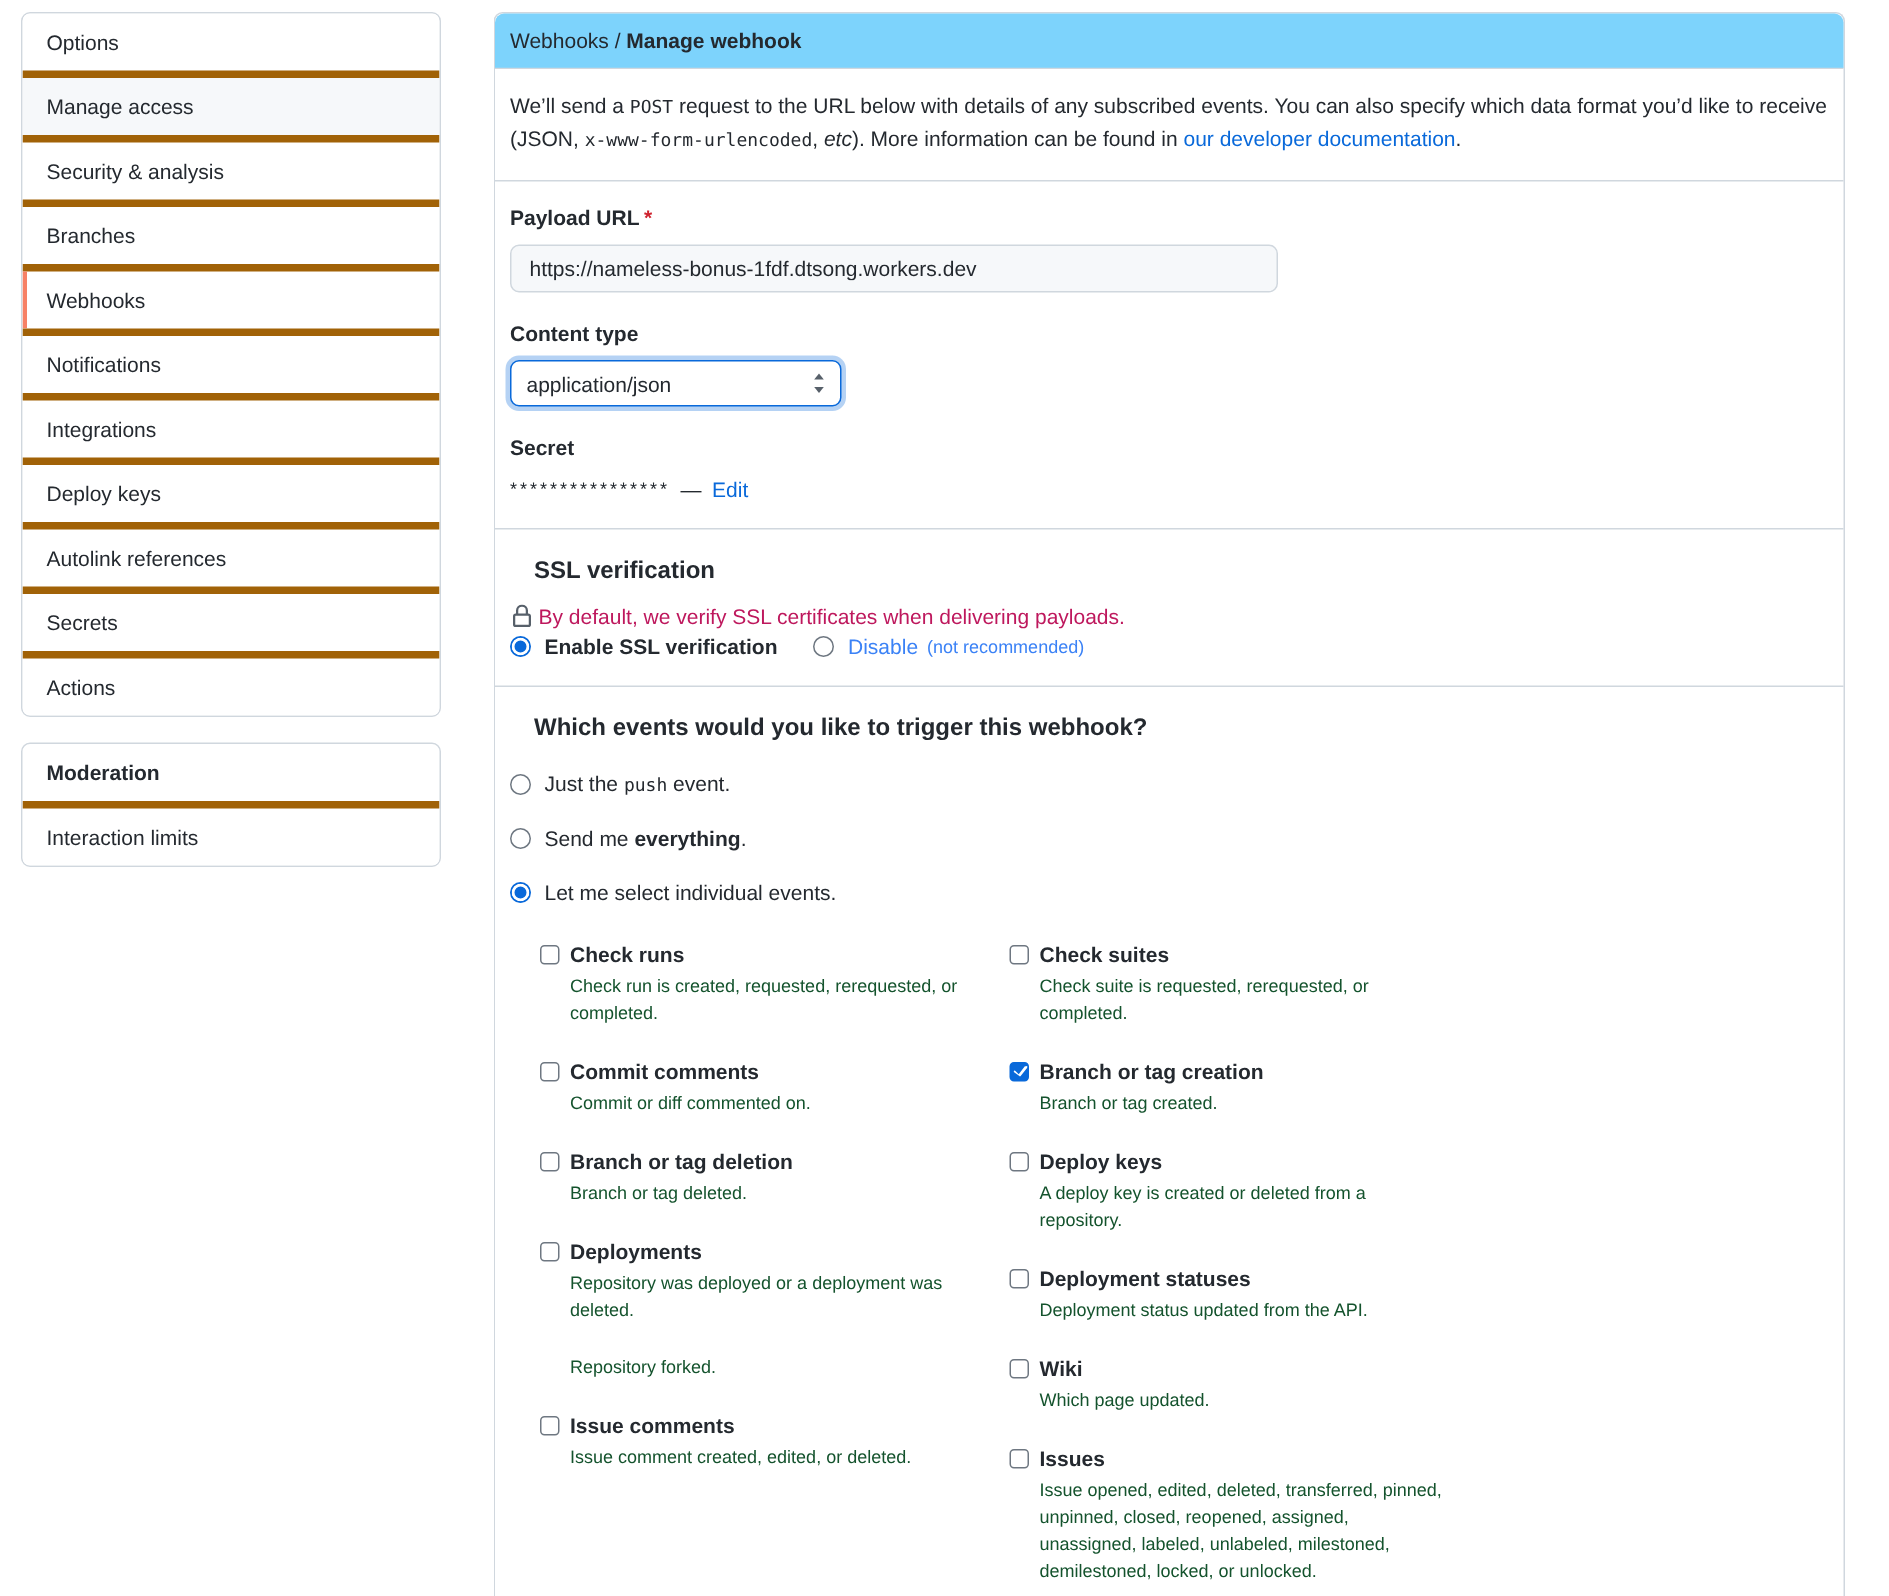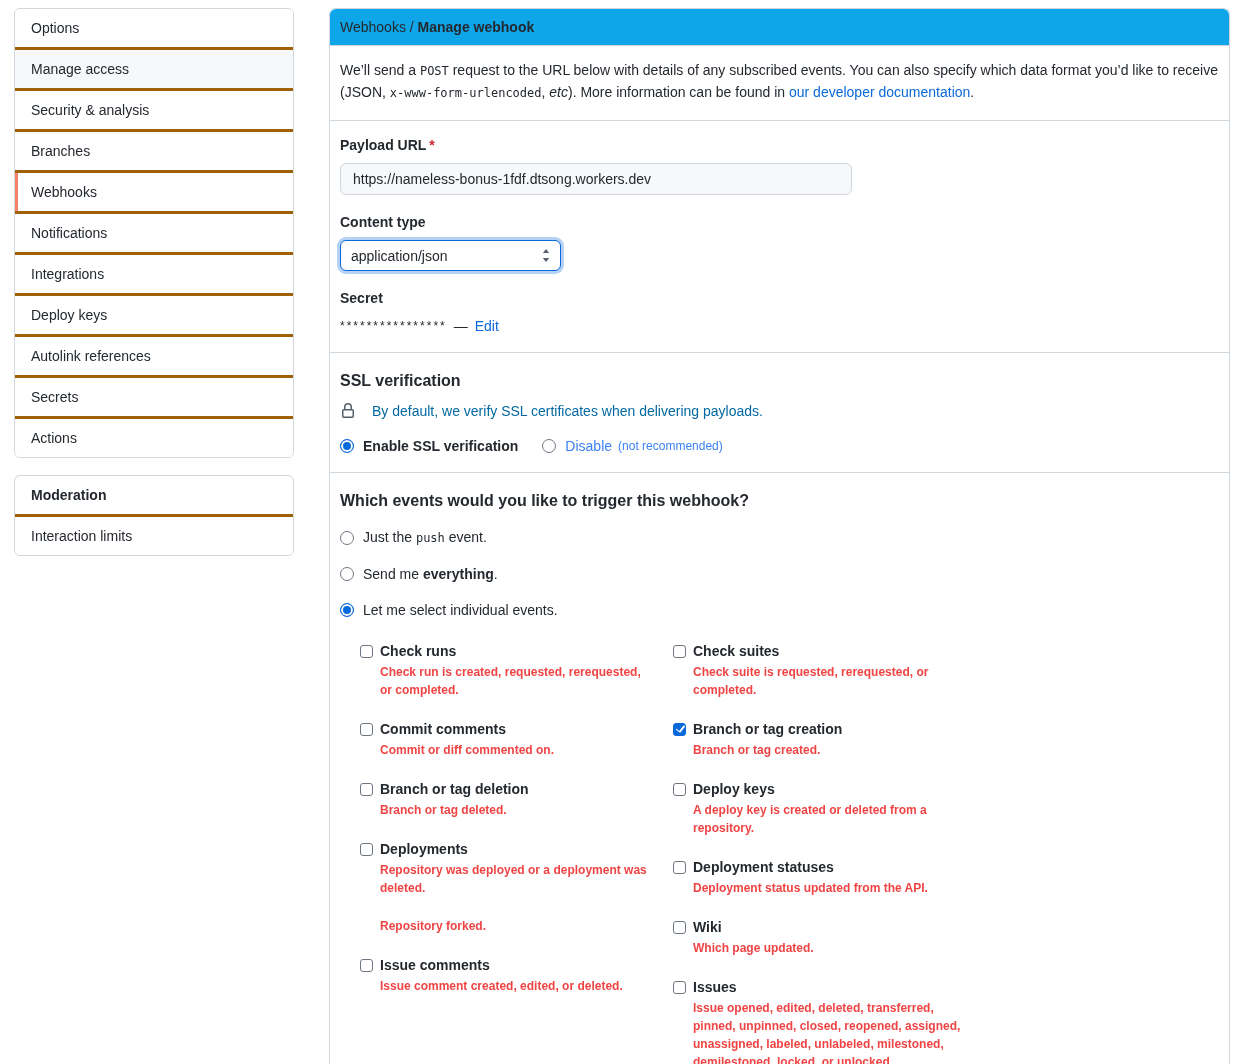--- a/index.html
+++ b/index.html
@@ -11,39 +11,39 @@
     font-size:14px;
   }
   .page { display:flex; align-items:flex-start; padding:8px 0 0 14px; gap:35px; }
 
   
   .sidebar { width:280px; flex:none; }
   .nav-box { border:1px solid #d0d7de; border-radius:6px; background:#fff; overflow:hidden; }
   .nav-box.second { margin-top:17px; }
   .nav-item {
     position:relative; padding:8px 16px; line-height:22px;
-    border-top:3px solid #a16207; cursor:pointer; background:#fff;
+    border-top:5px solid #a16207; cursor:pointer; background:#fff;
   }
   .nav-item:first-child { border-top:0; }
   .nav-item.hover { background:#f6f8fa; }
   .nav-item.active::before {
     content:""; position:absolute; left:0; top:0; bottom:0; width:3px;
     background:#f78166;
   }
   .nav-header { font-weight:700; padding:8px 16px; line-height:22px; border-top:1px solid #d0d7de; }
   .nav-header:first-child { border-top:0; }
 
   
   .main {
     width:901px; flex:none; background:#fff;
     border:1px solid #d0d7de; border-bottom:0;
     border-radius:6px 6px 0 0;
   }
   .main-header {
-    background:#0ea5e9; border-bottom:1px solid #d0d7de;
+    background:#7dd3fc; border-bottom:1px solid #d0d7de;
     border-radius:6px 6px 0 0; padding:8px 10px; line-height:20px;
   }
   .crumb-current { font-weight:700; }
   .section { padding:14px 10px 16px; border-bottom:1px solid #d0d7de; }
   .section.last { border-bottom:0; }
 
   .intro { margin:0; line-height:21px; }
   code { font-family:"DejaVu Sans Mono","Liberation Mono",monospace; font-size:12px; }
   a.link { color:#0969da; text-decoration:none; cursor:pointer; }
   .em { font-style:italic; }
@@ -60,22 +60,22 @@
   .select {
     width:221px; height:31px; background:#fff; border:1px solid #0969da;
     box-shadow:0 0 0 3px rgba(9,105,218,0.3); border-radius:6px;
     display:flex; align-items:center; justify-content:space-between;
     padding:0 10px; cursor:pointer;
   }
   .secret-row { display:flex; align-items:center; gap:7px; margin-top:6px; line-height:20px; }
   .masked { font-size:12px; letter-spacing:2px; }
 
   
-  .section-heading { font-size:16px; font-weight:700; margin:2px 0 8px; line-height:24px; }
-  .icon-note { display:flex; align-items:center; gap:16px; color:#0369a1; line-height:20px; margin-bottom:15px; }
+  .section-heading { font-size:16px; font-weight:700; margin:2px 16px 8px; line-height:24px; }
+  .icon-note { display:flex; align-items:center; gap:3px; color:#be185d; line-height:20px; margin-bottom:0; }
   .radio-line { display:flex; align-items:center; gap:24px; }
   .radio-row { display:flex; align-items:center; gap:9px; cursor:pointer; line-height:20px; }
   .radio {
     width:14px; height:14px; flex:none; border:1px solid #6e7781;
     border-radius:50%; background:#fff; cursor:pointer;
   }
   .radio.checked { background:#0969da; border-color:#0969da; box-shadow:inset 0 0 0 2px #fff; }
   .bold { font-weight:700; }
   .danger { color:#3b82f6; }
   .small-note { font-size:12px; }
@@ -90,21 +90,21 @@
   .event-head { display:flex; align-items:center; gap:7px; cursor:pointer; }
   .checkbox {
     width:13px; height:13px; flex:none; border:1px solid #6e7781;
     border-radius:3px; background:#fff; cursor:pointer;
     display:flex; align-items:center; justify-content:center;
   }
   .checkbox svg { display:none; }
   .checkbox.checked { background:#0969da; border-color:#0969da; }
   .checkbox.checked svg { display:block; }
   .event-title { font-weight:700; line-height:21px; }
-  .event-desc { margin:1px 0 0 20px; font-size:12px; line-height:18px; color:#ef4444; max-width:270px;font-weight:bold; }
+  .event-desc { margin:1px 0 0 20px; font-size:12px; line-height:18px; color:#14532d; max-width:270px; }
 </style>
 </head>
 <body>
 
 <div class="page">
 
   <nav class="sidebar">
     <div class="nav-box">
   <div class="nav-item">
     <span class="nav-label">Options</span>

